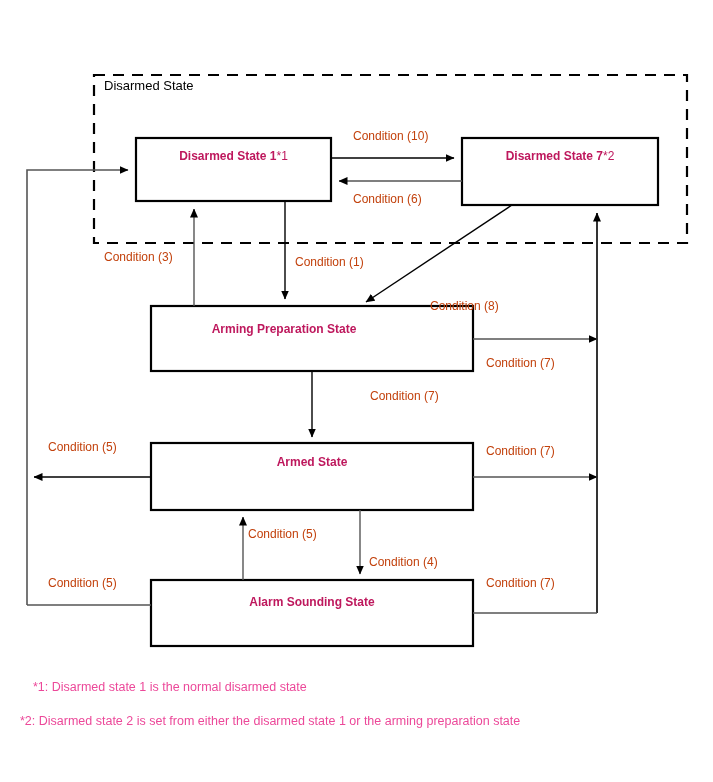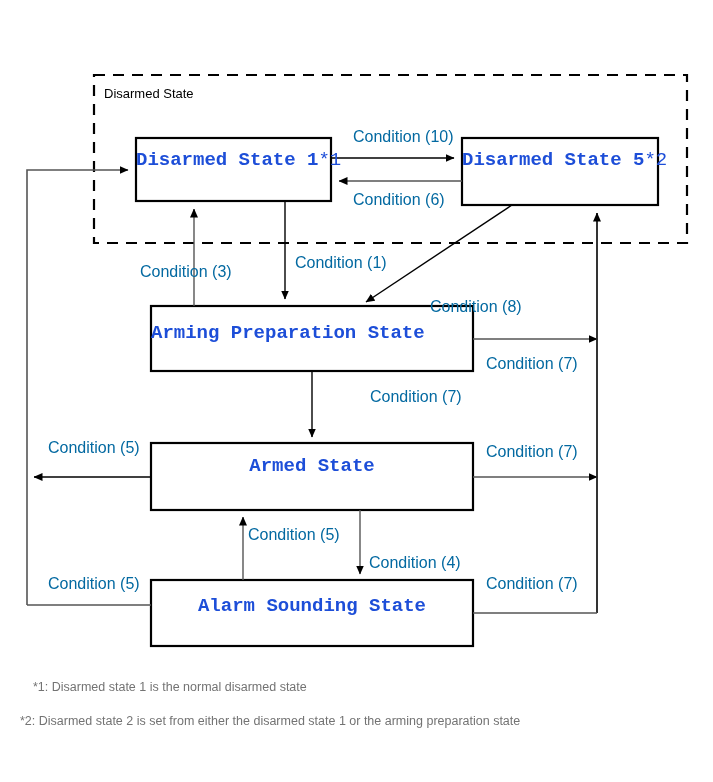--- a/index.html
+++ b/index.html
@@ -21,47 +21,46 @@
   }
   #diagram-svg {
     position: absolute;
     left: 0;
     top: 0;
     width: 713px;
     height: 782px;
   }
   .lbl {
     position: absolute;
-    font-size: 16px;
+    font-size: 12px;
     line-height: 15px;
-    color: #0369a1;
+    color: #c2410c;
     white-space: nowrap;
   }
   .state-box-label {
     position: absolute;
-    font-size: 19px;
+    font-size: 12px;
     font-weight: bold;
-    color: #1d4ed8;
+    color: #be185d;
     white-space: nowrap;
     text-align: center;
-    font-family: Liberation Mono, monospace;
   }
   .state-box-label .sup {
     font-weight: normal;
   }
   .group-label {
     position: absolute;
     font-size: 13px;
     color: #000000;
     white-space: nowrap;
   }
   .footnote {
     position: absolute;
     font-size: 12.5px;
-    color: #737373;
+    color: #ec4899;
     white-space: nowrap;
   }
 </style>
 </head>
 <body>
 
 <div id="canvas">
 
   <svg id="diagram-svg" viewBox="0 0 713 782" xmlns="http://www.w3.org/2000/svg">
     <defs>
@@ -109,47 +108,47 @@
 
     <line x1="151" y1="477" x2="34" y2="477" stroke="#000000" stroke-width="1.4" marker-end="url(#arrowhead)"></line>
 
     <polyline points="151,605 27,605" fill="none" stroke="#555555" stroke-width="1.4"></polyline>
 
     <line x1="243" y1="580" x2="243" y2="517" stroke="#555555" stroke-width="1.4" marker-end="url(#arrowhead)"></line>
 
     <line x1="360" y1="510" x2="360" y2="574" stroke="#555555" stroke-width="1.4" marker-end="url(#arrowhead)"></line>
   </svg>
 
-  <div class="group-label" style="left:104px; top:86px;">Disarmed State</div>
+  <div class="group-label" style="left:104px; top:78px;">Disarmed State</div>
 
   <div class="state-box-label" style="left:136px; top:149px; width:195px;">
     <span>Disarmed State 1</span><span class="sup">*1</span>
   </div>
 
   <div class="state-box-label" style="left:462px; top:149px; width:196px;">
-    <span>Disarmed State 5</span><span class="sup">*2</span>
+    <span>Disarmed State 7</span><span class="sup">*2</span>
   </div>
 
-  <div class="state-box-label" style="left:151px; top:322px; width:254px;">
+  <div class="state-box-label" style="left:157px; top:322px; width:254px;">
     <span>Arming Preparation State</span>
   </div>
 
   <div class="state-box-label" style="left:151px; top:455px; width:322px;">
     <span>Armed State</span>
   </div>
 
   <div class="state-box-label" style="left:151px; top:595px; width:322px;">
     <span>Alarm Sounding State</span>
   </div>
 
   <div class="lbl" style="left:353px; top:129px;">Condition (10)</div>
 
   <div class="lbl" style="left:353px; top:192px;">Condition (6)</div>
 
-  <div class="lbl" style="left:104px; top:264px;margin-left:36px;">Condition (3)</div>
+  <div class="lbl" style="left:104px; top:250px;">Condition (3)</div>
 
   <div class="lbl" style="left:295px; top:255px;">Condition (1)</div>
 
   <div class="lbl" style="left:430px; top:271px;margin-top:28px;">Condition (8)</div>
 
   <div class="lbl" style="left:486px; top:356px;">Condition (7)</div>
 
   <div class="lbl" style="left:370px; top:389px;">Condition (7)</div>
 
   <div class="lbl" style="left:48px; top:440px;">Condition (5)</div>

